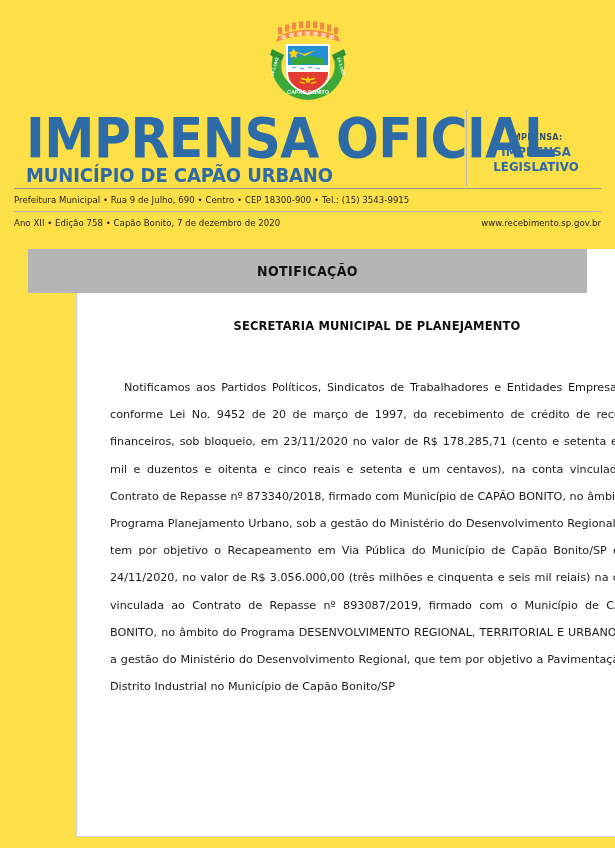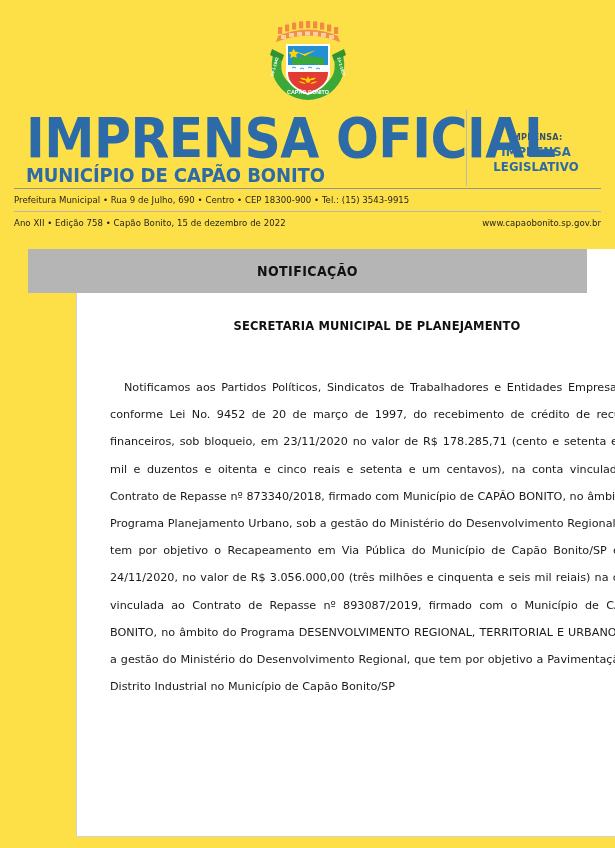--- a/index.html
+++ b/index.html
@@ -287,42 +287,42 @@
         <g fill="#ffffff" font-family="Liberation Sans, sans-serif" font-size="4.2" font-weight="bold">
           <text x="16" y="56" transform="rotate(-74 16 56)" text-anchor="middle">04-1-1942</text>
           <text x="80" y="56" transform="rotate(74 80 56)" text-anchor="middle">24-1-1857</text>
         </g>
       </svg>
     </div>
 
     <div class="title-row">
       <div class="title-block">
         <div class="masthead-title">IMPRENSA OFICIAL</div>
-        <div class="masthead-sub">MUNICÍPIO DE CAPÃO BONITO</div>
+        <div class="masthead-sub">MUNICÍPIO DE CAPÃO URBANO</div>
       </div>
       <div class="title-divider"></div>
       <div class="poderes">
         <div class="poderes-label">IMPRENSA:</div>
         <div class="poderes-item">IMPRENSA</div>
         <div class="poderes-item">LEGISLATIVO</div>
       </div>
     </div>
 
     <div class="rule"></div>
 
     <div class="info-line">
       <span class="left">Prefeitura Municipal • Rua 9 de Julho, 690 • Centro • CEP 18300-900 • Tel.: (15) 3543-9915</span>
       <span class="right"></span>
     </div>
 
     <div class="rule light"></div>
 
     <div class="info-line">
-      <span class="left">Ano XII • Edição 758 • Capão Bonito, 15 de dezembro de 2022</span>
-      <span class="right">www.capaobonito.sp.gov.br</span>
+      <span class="left">Ano XII • Edição 758 • Capão Bonito, 7 de dezembro de 2020</span>
+      <span class="right">www.recebimento.sp.gov.br</span>
     </div>
   </div>
 
   <div class="doc-box">
     <div class="doc-inner">
       <div class="doc-heading">SECRETARIA MUNICIPAL DE PLANEJAMENTO</div>
 
       <div class="doc-body">Notificamos aos Partidos Políticos, Sindicatos de Trabalhadores e Entidades Empresariais, conforme Lei No. 9452 de 20 de março de 1997, do recebimento de crédito de recursos financeiros, sob bloqueio, em 23/11/2020 no valor de R$ 178.285,71 (cento e setenta e oito mil e duzentos e oitenta e cinco reais e setenta e um centavos), na conta vinculada ao Contrato de Repasse nº 873340/2018, firmado com Município de CAPÃO BONITO, no âmbito do Programa Planejamento Urbano, sob a gestão do Ministério do Desenvolvimento Regional, que tem por objetivo o Recapeamento em Via Pública do Município de Capão Bonito/SP e em 24/11/2020, no valor de R$ 3.056.000,00 (três milhões e cinquenta e seis mil reiais) na conta vinculada ao Contrato de Repasse nº 893087/2019, firmado com o Município de CAPÃO BONITO, no âmbito do Programa DESENVOLVIMENTO REGIONAL, TERRITORIAL E URBANO, sob a gestão do Ministério do Desenvolvimento Regional, que tem por objetivo a Pavimentação no Distrito Industrial no Município de Capão Bonito/SP</div>
 
       <div class="signature">

